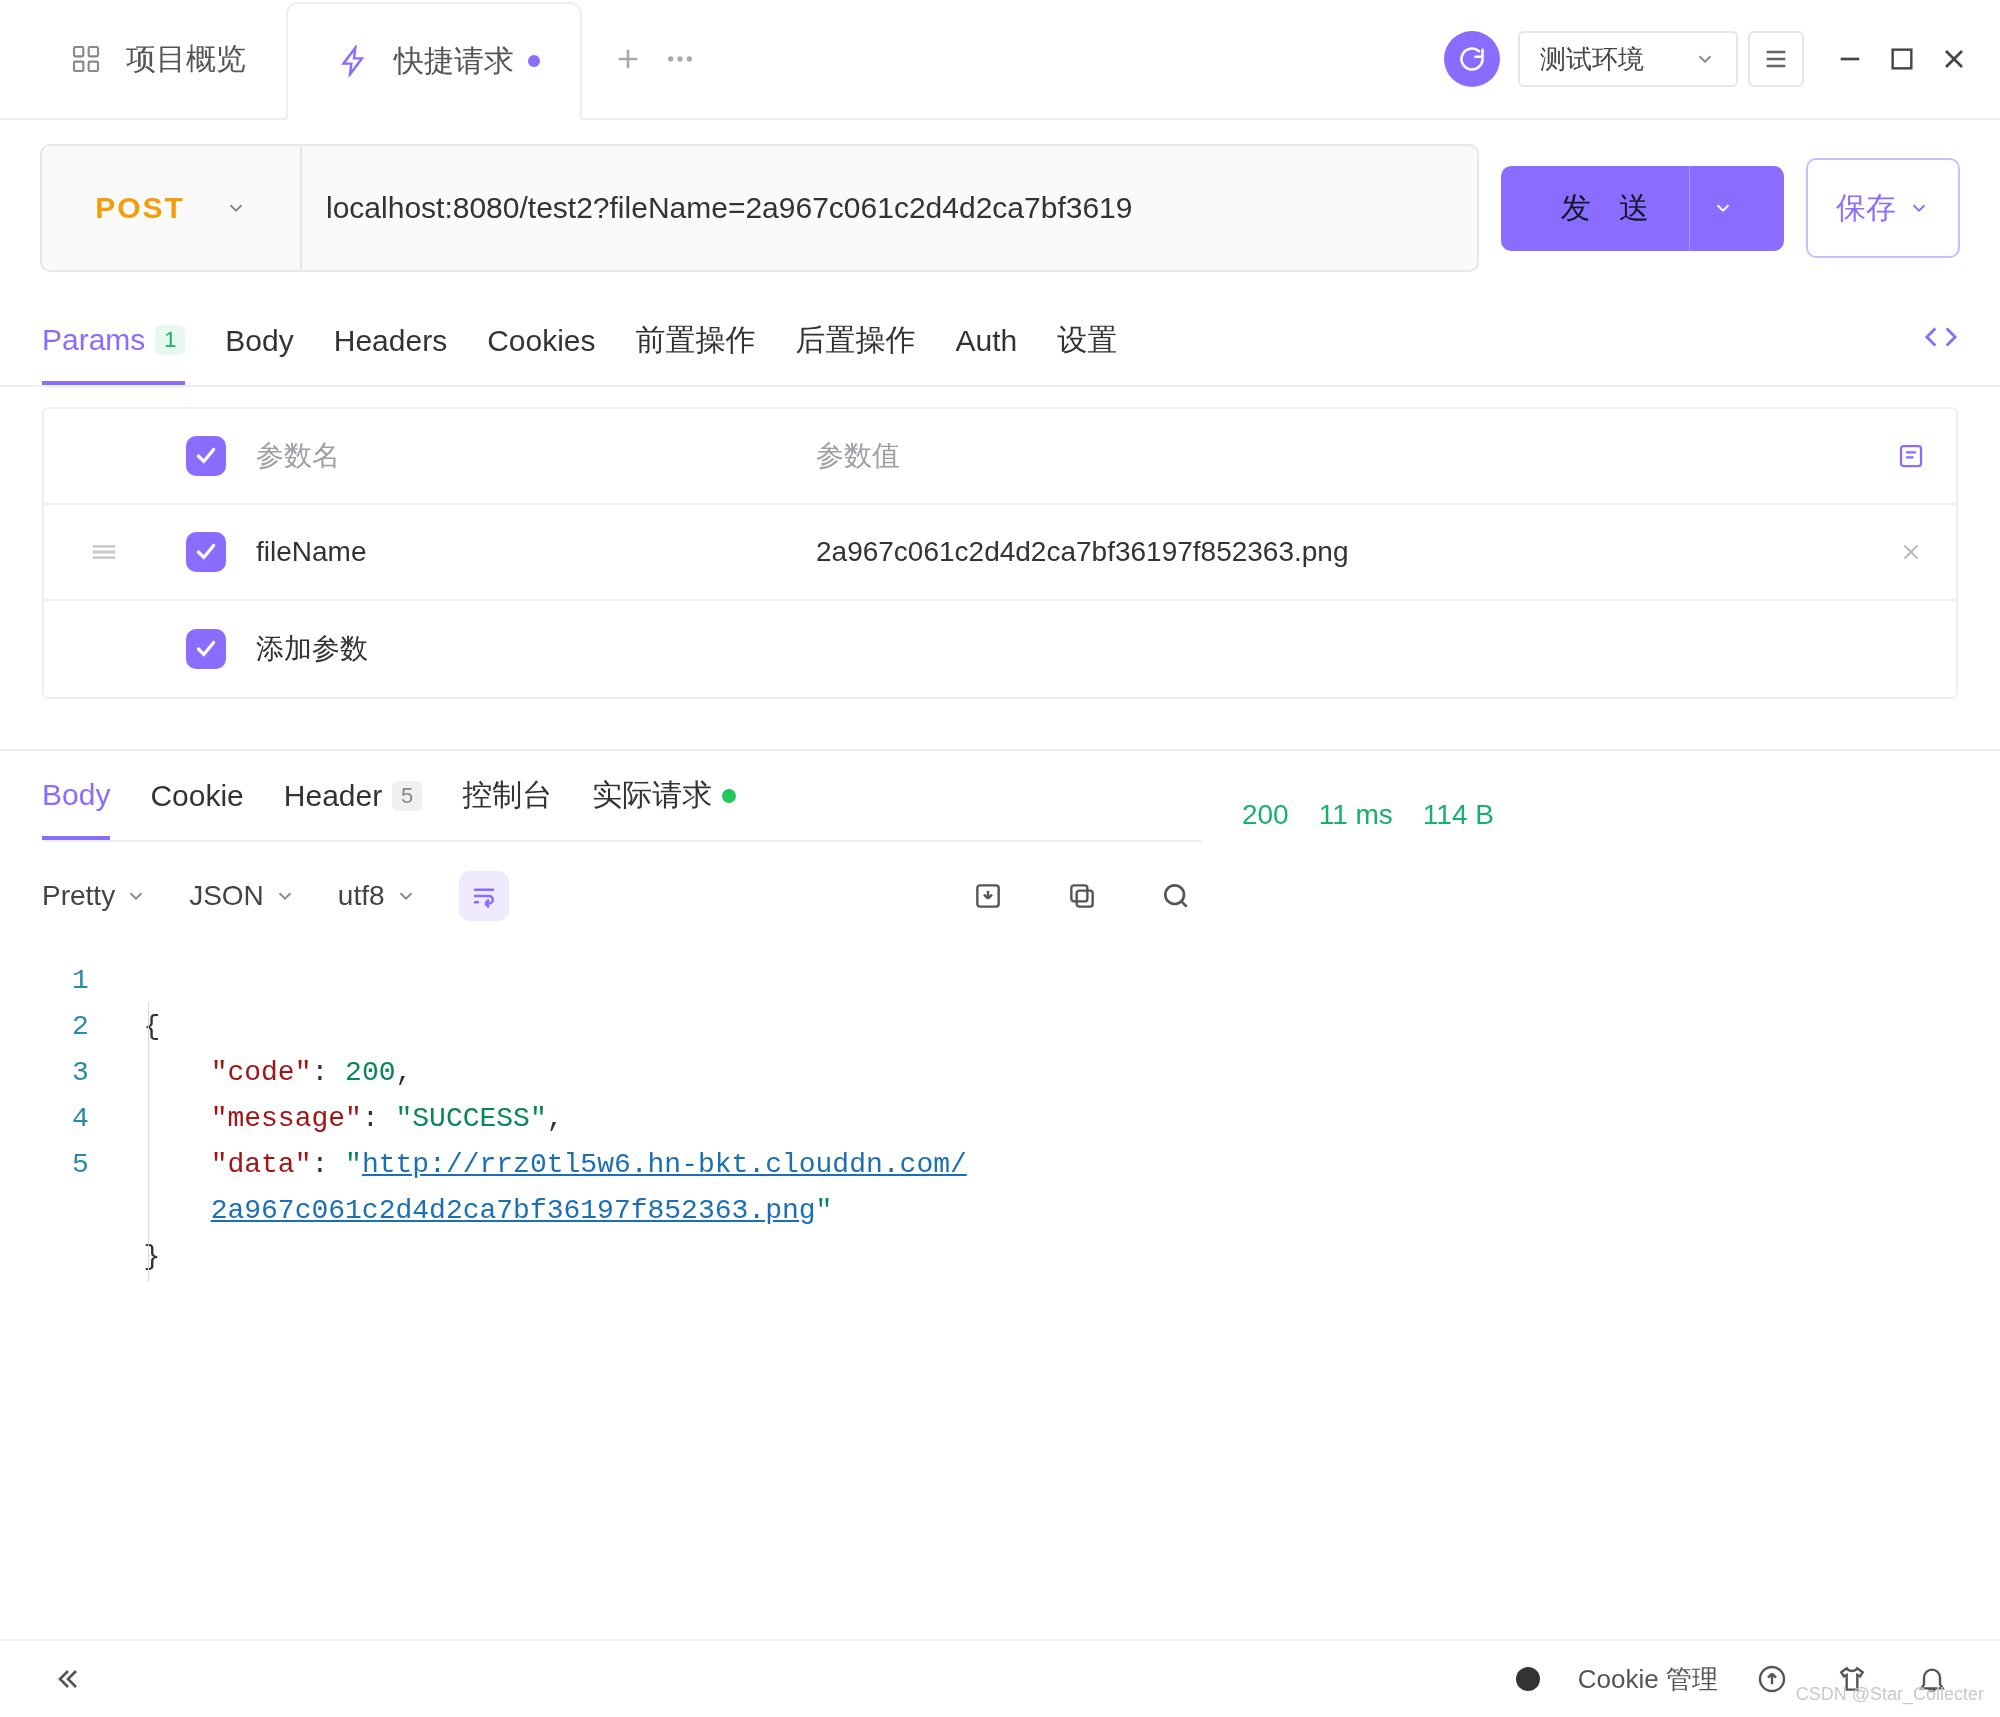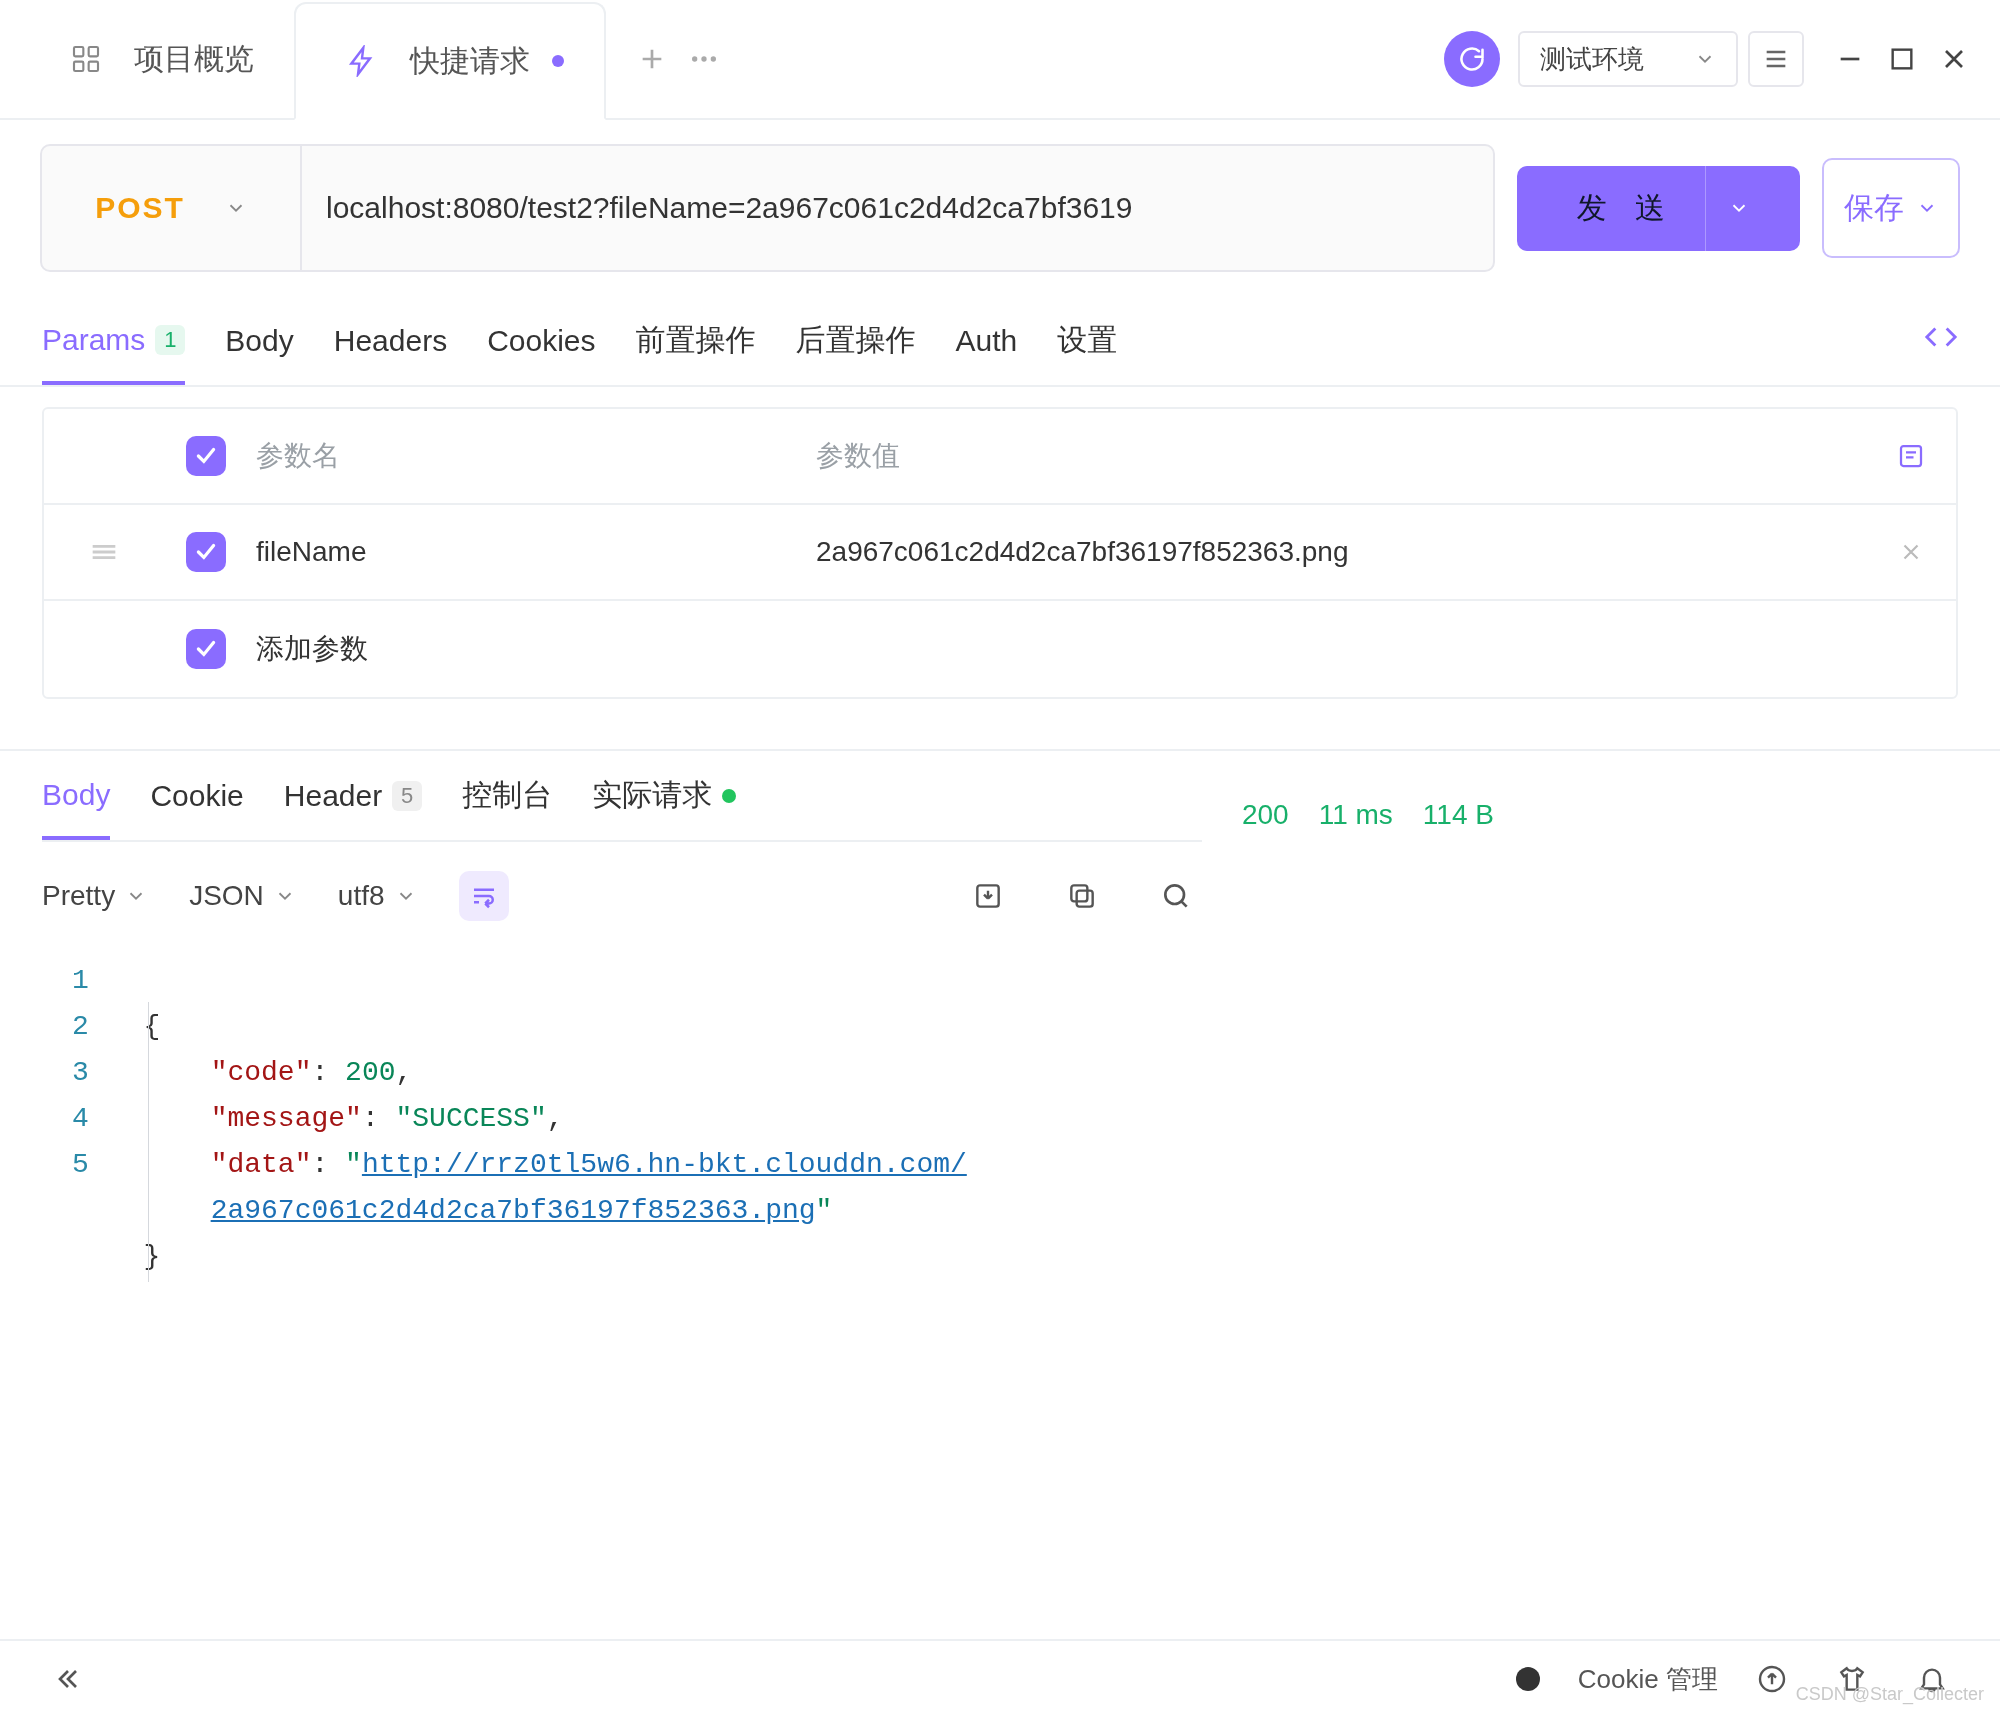--- a/index.html
+++ b/index.html
@@ -20,21 +20,21 @@
     display: flex;
     align-items: center;
     border-bottom: 2px solid #eceff2;
     padding: 0 20px;
     height: 120px;
     gap: 0;
   }
   .tab {
     display: flex;
     align-items: center;
-    gap: 22px;
+    gap: 14px;
     padding: 0 40px;
     height: 100%;
     color: #555;
     font-size: 30px;
   }
   .tab.active {
     background: #fff;
     border: 2px solid #eceff2;
     border-bottom: 2px solid #fff;
     border-radius: 12px 12px 0 0;
@@ -118,21 +118,21 @@
     display: flex; align-items: center;
     border: none;
     position: relative;
   }
   .send-btn .split { width: 1px; height: 100%; background: rgba(255,255,255,.3); margin: 0 22px 0 30px; }
   .save-btn {
     border: 2px solid #c9bdfd;
     color: #8a6cff;
     border-radius: 10px;
     height: 100px;
-    padding: 0 20px;
+    padding: 0 28px;
     font-size: 30px;
     display: flex; align-items: center; gap: 12px;
     background: #fff;
   }
 
   
   .mid-tabs {
     display: flex;
     align-items: center;
     gap: 40px;

